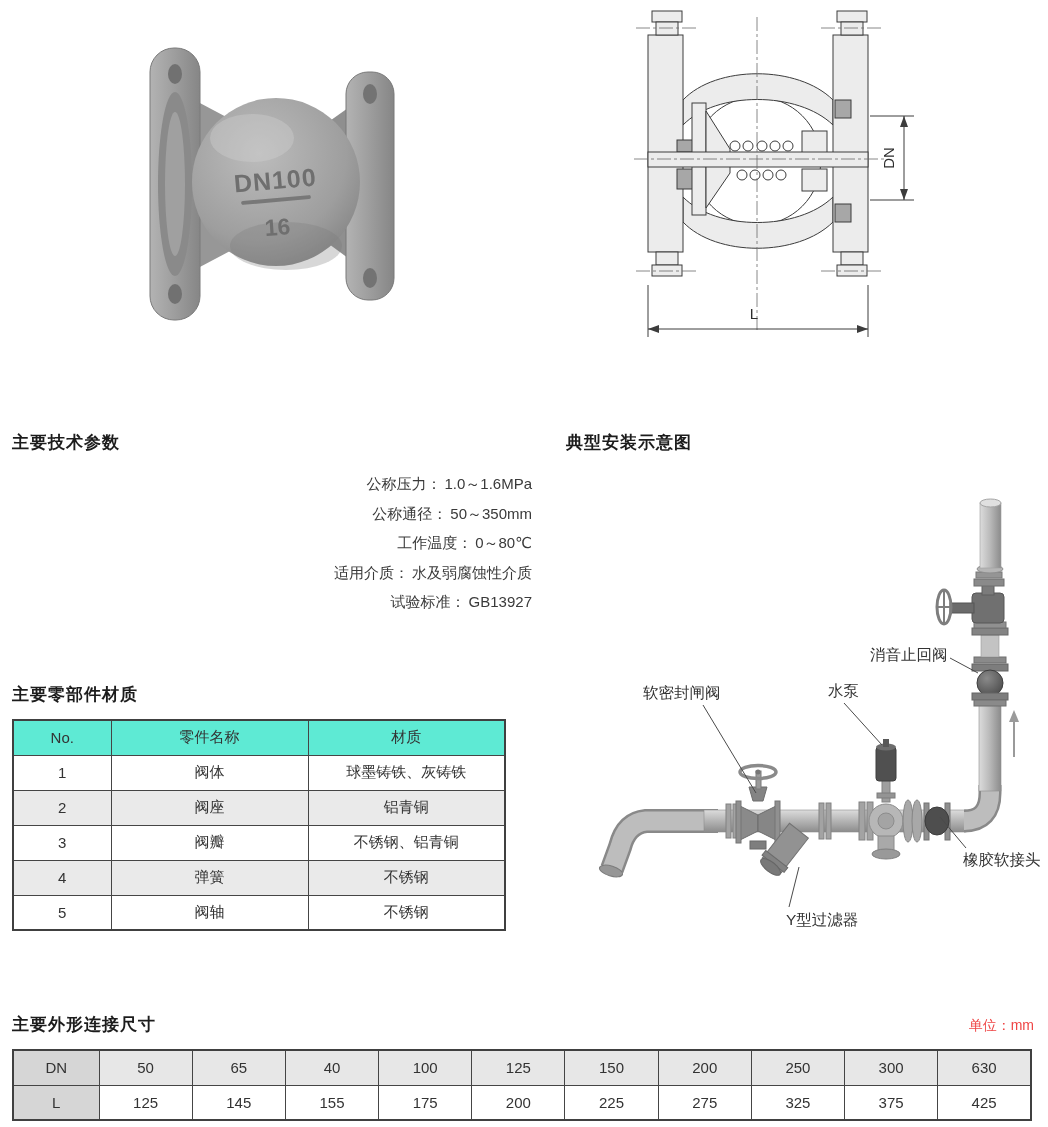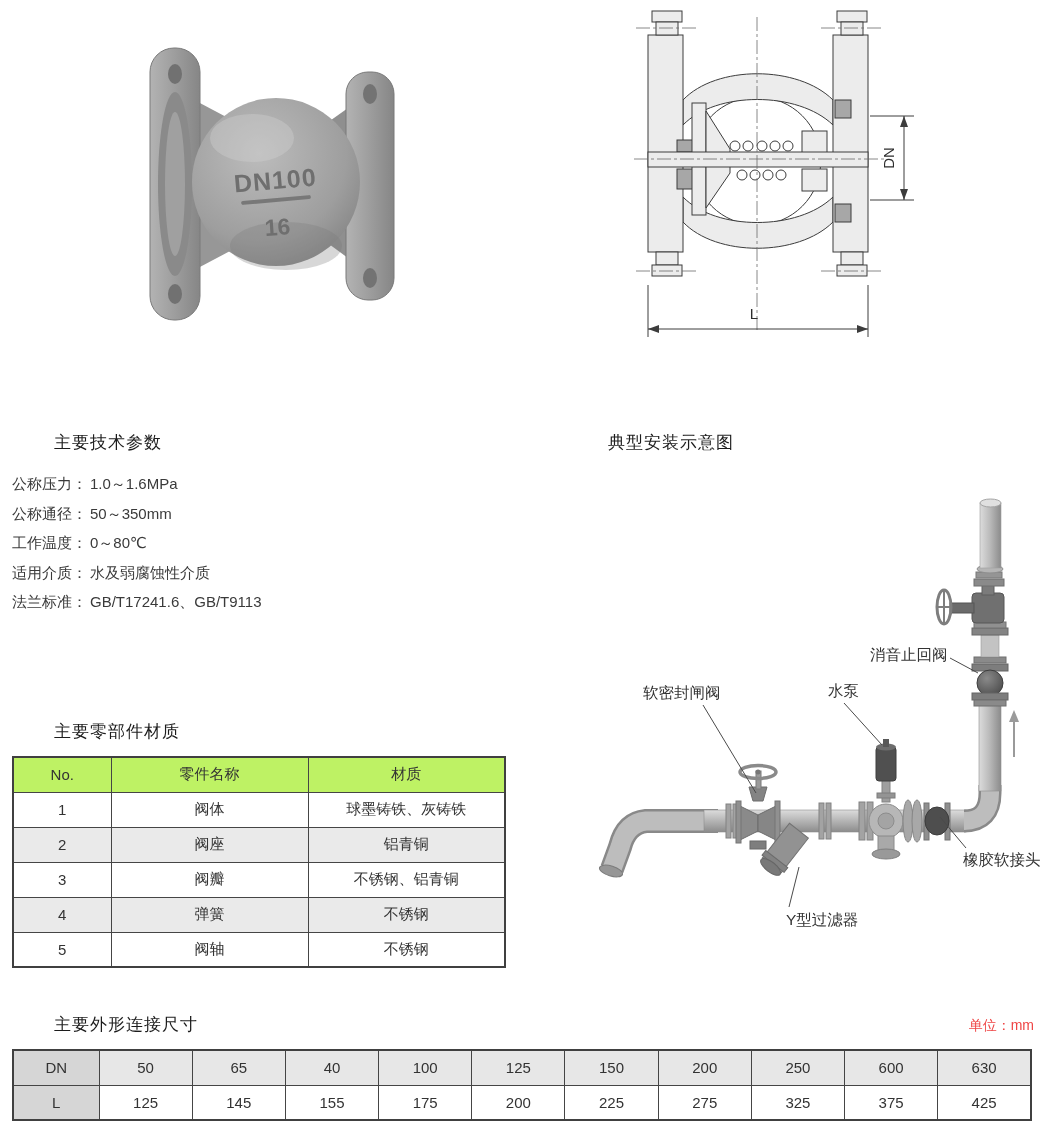--- a/index.html
+++ b/index.html
@@ -3,38 +3,38 @@
 <meta charset="utf-8">
 <style>
   * { margin:0; padding:0; box-sizing:border-box; }
   html,body { background:#ffffff; }
   body {
     width:1048px; height:1127px; position:relative; overflow:hidden;
     font-family:"Liberation Sans","DejaVu Sans",sans-serif; color:#333;
   }
   .abs { position:absolute; }
   h2.sec-heading {
-    font-size:17px; font-weight:normal; color:#1c1c1c; letter-spacing:1px;margin-left:42px;
+    font-size:17px; font-weight:bold; color:#1c1c1c; letter-spacing:1px;
   }
   
   .tech-section { left:12px; top:431px; width:520px; }
-  .spec-list { margin-top:15px; }
+  .spec-list { margin-top:15px;text-align:right; }
   .spec-row { font-size:15px; line-height:29.5px; color:#3a3a3a; white-space:nowrap; }
   .spec-value { margin-left:3px; }
   
   .install-heading { left:566px; top:431px; }
   .install-fig { left:586px; top:455px; width:462px; height:545px; }
   
   table { border-collapse:collapse; table-layout:fixed; }
   th,td { font-weight:normal; text-align:center; vertical-align:middle;
           font-size:15px; color:#333; border:1px solid #454545; }
-  .materials-section { left:12px; top:720px; }
+  .materials-section { left:12px; top:683px; }
   .materials-table { width:492px; margin-top:13px; border:2px solid #404040; }
   .materials-table th,.materials-table td { height:35px; }
-  .materials-table thead th { background:#bef264; }
+  .materials-table thead th { background:#5eead4; }
   .materials-table tbody tr.alt td { background:#eaeaea; }
   .dims-section { left:12px; top:1013px; width:1022px; }
   .unit-label { position:absolute; right:0; top:4px; font-size:14px; color:#ef4444; }
   .dims-table { width:1020px; margin-top:13px; border:2px solid #404040; }
   .dims-table th,.dims-table td { height:35px; }
   .dims-table th { background:#d6d6d6; }
   .dims-table tr.dn-row td { background:#e7e7e7; }
   .dims-table tr.l-row td { background:#ffffff; }
   
   .photo-fig { left:148px; top:40px; width:250px; height:285px; }
@@ -154,21 +154,21 @@
   </svg>
 </figure>
 
 <section class="abs tech-section">
   <h2 class="sec-heading">主要技术参数</h2>
   <div class="spec-list">
     <p class="spec-row"><span class="spec-label">公称压力：</span><span class="spec-value">1.0～1.6MPa</span></p>
     <p class="spec-row"><span class="spec-label">公称通径：</span><span class="spec-value">50～350mm</span></p>
     <p class="spec-row"><span class="spec-label">工作温度：</span><span class="spec-value">0～80℃</span></p>
     <p class="spec-row"><span class="spec-label">适用介质：</span><span class="spec-value">水及弱腐蚀性介质</span></p>
-    <p class="spec-row"><span class="spec-label">法兰标准：</span><span class="spec-value">GB/T17241.6、GB/T9113</span></p>
+    <p class="spec-row"><span class="spec-label">试验标准：</span><span class="spec-value">GB13927</span></p>
   </div>
 </section>
 
 <h2 class="abs sec-heading install-heading">典型安装示意图</h2>
 <figure class="abs install-fig">
   <svg width="462" height="545" viewBox="0 0 462 545">
     <defs>
       <linearGradient id="pipeH" x1="0" y1="0" x2="0" y2="1">
         <stop offset="0" stop-color="#dcdcdc"></stop>
           <stop offset="0.45" stop-color="#b8b8b8"></stop>
@@ -355,21 +355,21 @@
       <tr class="dn-row">
         <th>DN</th>
         <td>50</td>
         <td>65</td>
         <td>40</td>
         <td>100</td>
         <td>125</td>
         <td>150</td>
         <td>200</td>
         <td>250</td>
-        <td>600</td>
+        <td>300</td>
         <td>630</td>
       </tr>
       <tr class="l-row">
         <th>L</th>
         <td>125</td>
         <td>145</td>
         <td>155</td>
         <td>175</td>
         <td>200</td>
         <td>225</td>

